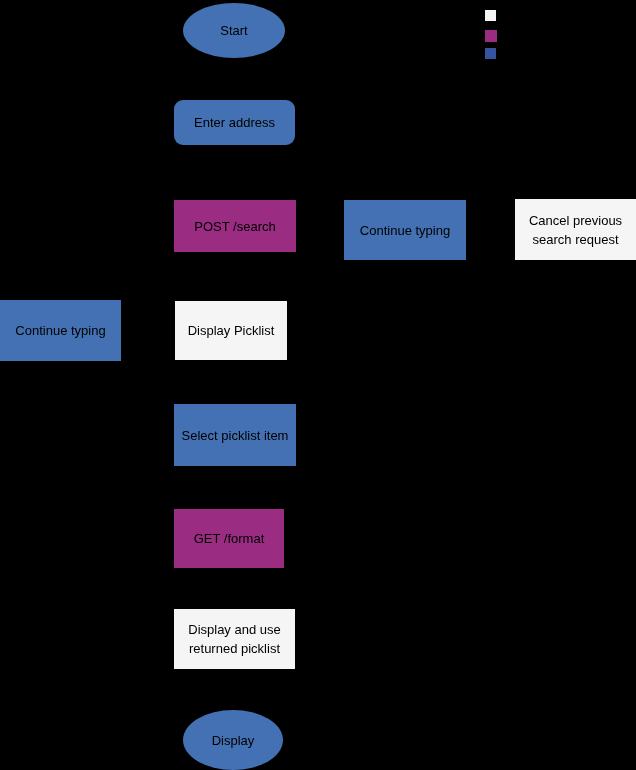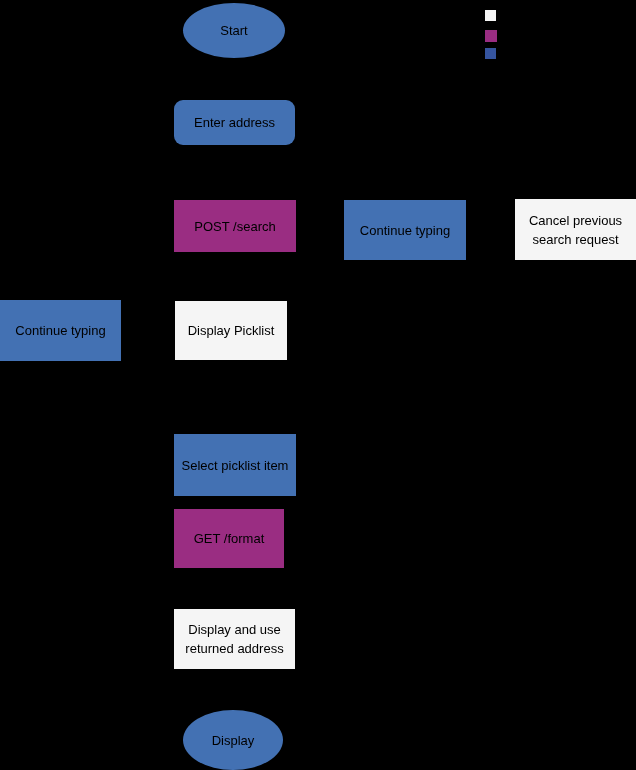--- a/index.html
+++ b/index.html
@@ -32,21 +32,21 @@
     color: #000000;
   }
   
   .pos-start            { left: 183px; top: 3px;   width: 102px; height: 55px; }
   .pos-enter-address    { left: 174px; top: 100px; width: 121px; height: 45px; border-radius: 9px; }
   .pos-post-search      { left: 174px; top: 200px; width: 122px; height: 52px; }
   .pos-continue-right   { left: 344px; top: 200px; width: 122px; height: 60px; }
   .pos-cancel-previous  { left: 515px; top: 199px; width: 121px; height: 61px; }
   .pos-continue-left    { left: 0px;   top: 300px; width: 121px; height: 61px; }
   .pos-display-picklist { left: 175px; top: 301px; width: 112px; height: 59px; }
-  .pos-select-picklist  { left: 174px; top: 404px; width: 122px; height: 62px; margin-top: 30px; }
+  .pos-select-picklist  { left: 174px; top: 404px; width: 122px; height: 62px; }
   .pos-get-format       { left: 174px; top: 509px; width: 110px; height: 59px; }
   .pos-display-returned { left: 174px; top: 609px; width: 121px; height: 60px; }
   .pos-finish           { left: 183px; top: 710px; width: 100px; height: 60px; }
   
   .legend-swatch {
     position: absolute;
     width: 11px;
     height: 11px;
   }
   .pos-swatch-1 { left: 485px; top: 10px; }
@@ -94,20 +94,20 @@
 
   <div class="node pos-select-picklist" style="background: rgb(67, 113, 179);">
     <span>Select picklist item</span>
   </div>
 
   <div class="node pos-get-format" style="background: rgb(154, 45, 130);">
     <span>GET /format</span>
   </div>
 
   <div class="node pos-display-returned" style="background: rgb(245, 245, 245);">
-    <span>Display and use returned address</span>
+    <span>Display and use returned picklist</span>
   </div>
 
   <div class="node ellipse pos-finish" style="background: rgb(67, 113, 179);">
     <span>Display</span>
   </div>
 
 </div>
 
 </body></html>

